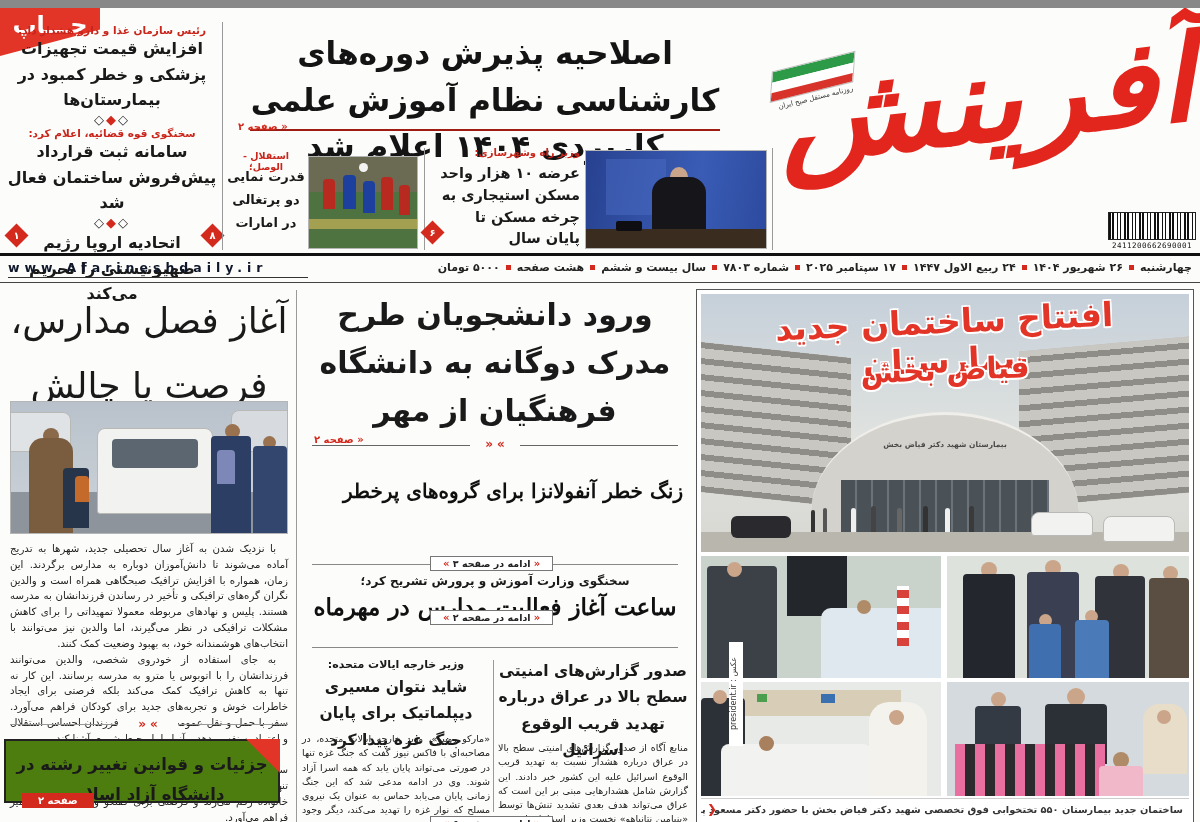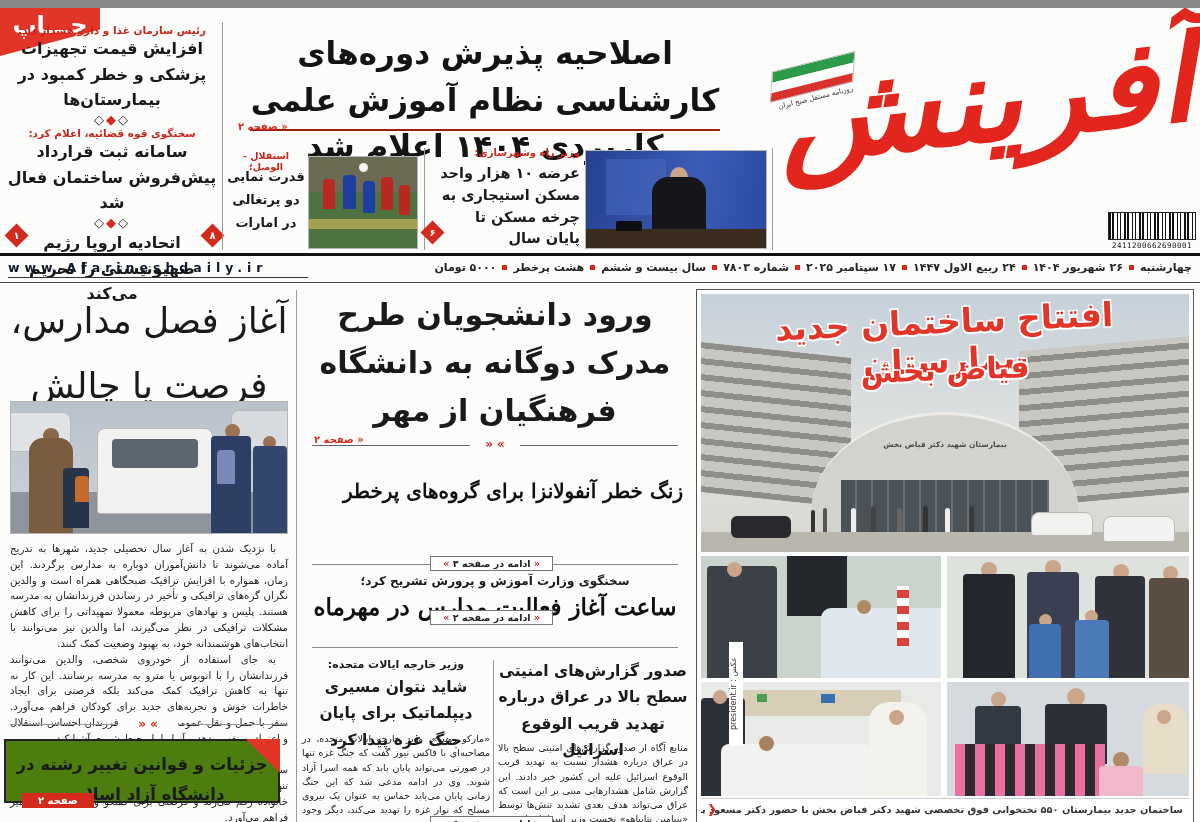--- a/index.html
+++ b/index.html
@@ -171,21 +171,21 @@
     <span>۲۶ شهریور ۱۴۰۴</span>
       <span class="sq"></span>
     <span>۲۴ ربیع الاول ۱۴۴۷</span>
       <span class="sq"></span>
     <span>۱۷ سپتامبر ۲۰۲۵</span>
       <span class="sq"></span>
     <span>شماره ۷۸۰۳</span>
       <span class="sq"></span>
     <span>سال بیست و ششم</span>
       <span class="sq"></span>
-    <span>هشت پرخطر</span>
+    <span>هشت صفحه</span>
       <span class="sq"></span>
     <span>۵۰۰۰ تومان</span>
   </div>
   <div class="abs band-bot"></div>
 
   <div class="abs lc-head">آغاز فصل مدارس، فرصت یا چالش</div>
   <div class="photo lc-photo">
     <div class="abs" style="left:0; top:90px; width:278px; height:43px; background:#8d949b;"></div>
     <div class="car" style="left:86px; top:26px; width:116px; height:86px;">
         <div class="win"></div>

